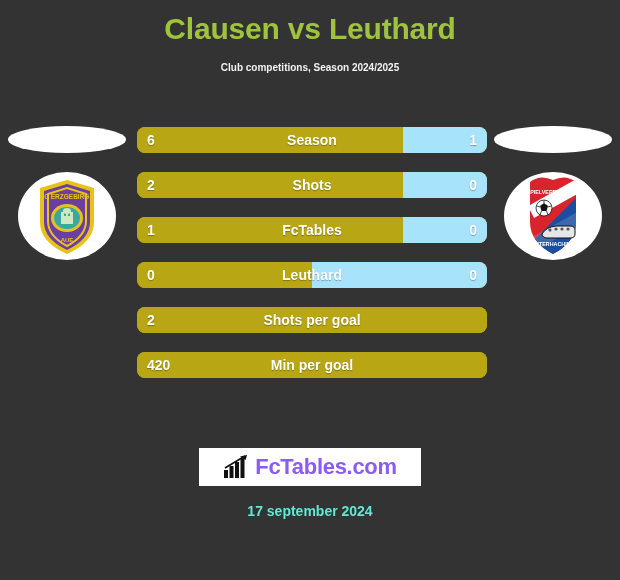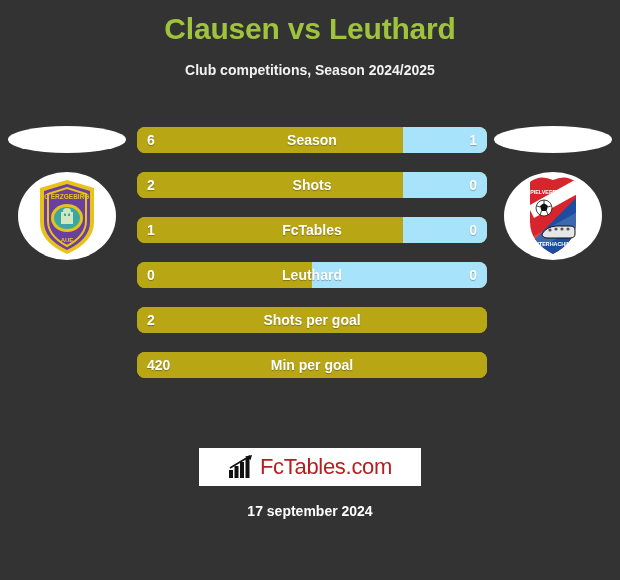--- a/index.html
+++ b/index.html
@@ -35,21 +35,21 @@
     letter-spacing: -0.2px;
     white-space: nowrap;
   }
 
   .subtitle {
     position: absolute;
     top: 62px;
     left: 0;
     width: 620px;
     text-align: center;
-    font-size: 14px;
+    font-size: 10px;
     font-weight: bold;
     color: #f2f2f2;
     white-space: nowrap;
   }
 
   
   .plate {
     position: absolute;
     top: 126px;
     width: 118px;
@@ -131,36 +131,36 @@
     height: 38px;
     background: #ffffff;
     display: flex;
     align-items: center;
     justify-content: center;
     gap: 6px;
   }
   .logo-icon { display: block; width: 26px; height: 24px; }
   .logo-text {
     font-size: 22px;
-    font-weight: normal;
-    color: #b91c1c;
+    font-weight: bold;
+    color: #8b5cf6;
     letter-spacing: -0.3px;
     white-space: nowrap;
   }
 
   
   .date {
     position: absolute;
     top: 503px;
     left: 0;
     width: 620px;
     text-align: center;
     font-size: 14px;
     font-weight: bold;
-    color: #ffffff;
+    color: #5eead4;
     white-space: nowrap;
   }
 </style>
 </head>
 <body>
 
 <div class="page">
 
   <div class="title">Clausen vs Leuthard</div>
   <div class="subtitle">Club competitions, Season 2024/2025</div>

